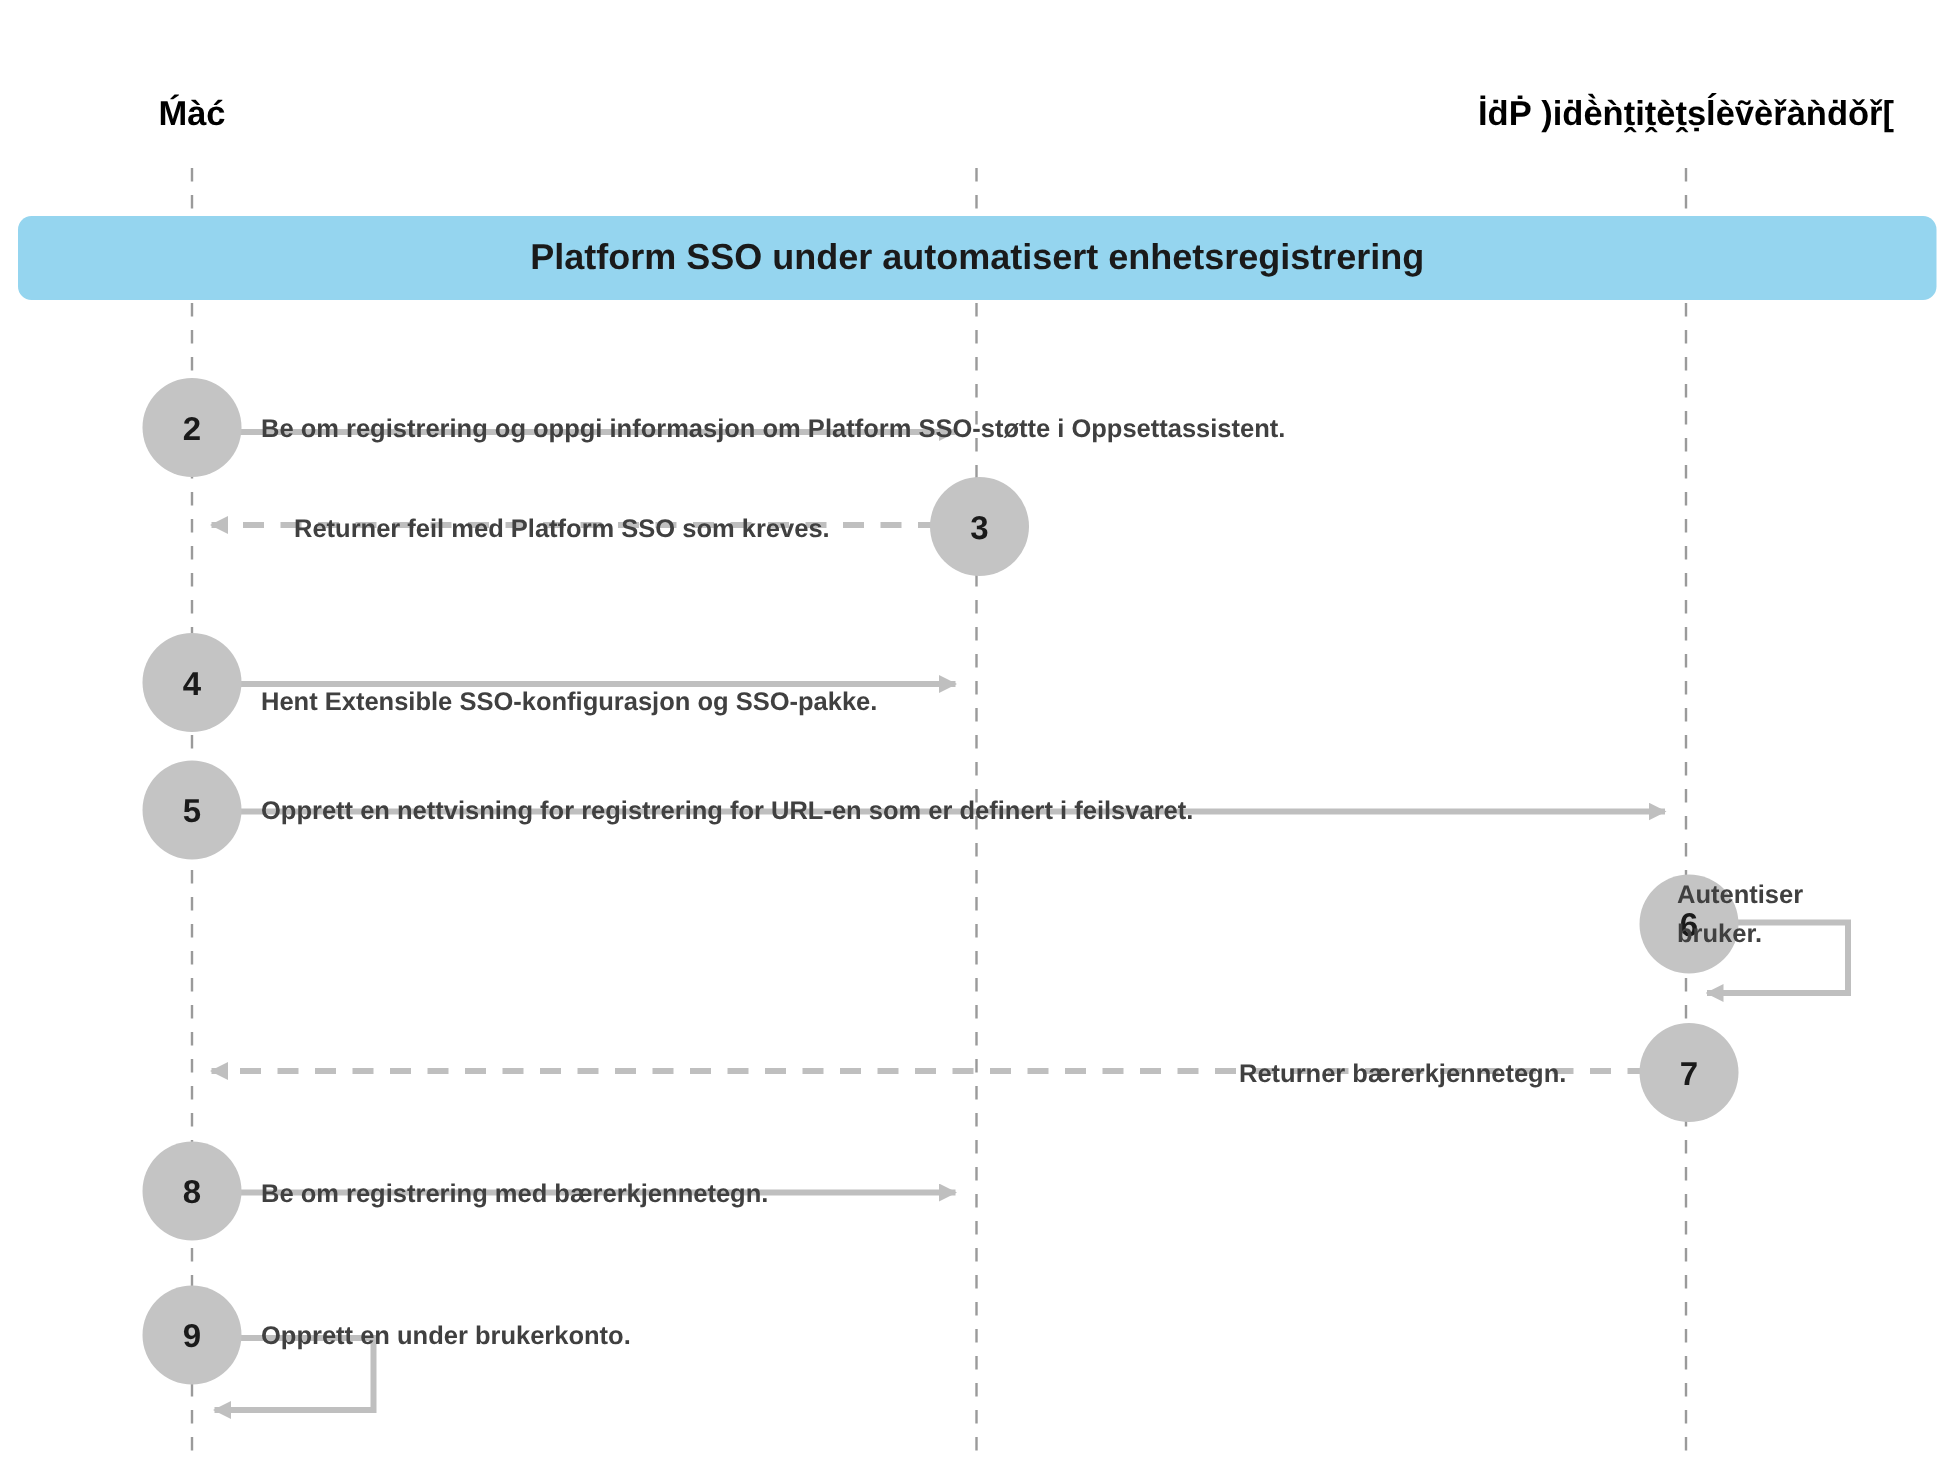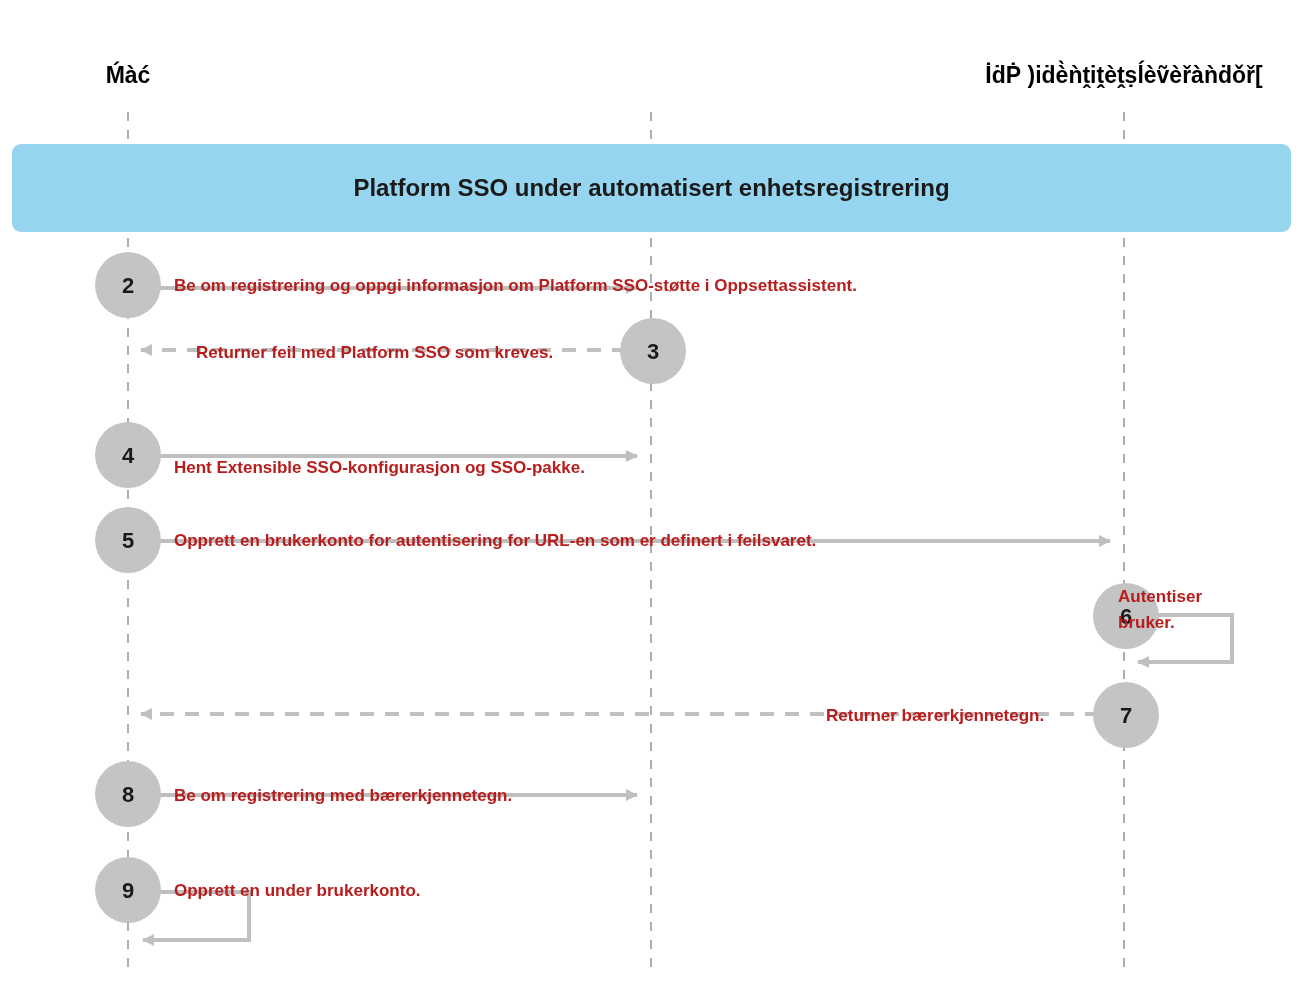--- a/index.html
+++ b/index.html
@@ -44,21 +44,21 @@
     display: flex;
     align-items: center;
     justify-content: center;
     font-size: 24px;
     color: #1a1a1a;
   }
   .step-label {
     position: absolute;
     font-size: 17px;
     line-height: 22px;
-    color: #b91c1c;
+    color: #404040;
     white-space: pre-line;
   }
   .step-badge-num {
     position: absolute;
     font-size: 22px;
     color: #1a1a1a;
     text-align: center;
     transform: translate(-50%, -50%);
     pointer-events: none;
   }
@@ -78,21 +78,21 @@
   </div>
 
   <svg class="layer" aria-hidden="true">
     <g stroke="#9a9a9a" stroke-width="1.6" stroke-dasharray="9 9" fill="none">
       <line x1="128" y1="112" x2="128" y2="975"></line>
       <line x1="651" y1="112" x2="651" y2="975"></line>
       <line x1="1124" y1="112" x2="1124" y2="975"></line>
     </g>
   </svg>
 
-  <div class="phase-banner" style="left:12px; top:144px; width:1279px; height:88px; background:#95d5ef;">
+  <div class="phase-banner" style="left:12px; top:144px; width:1279px; height:56px; background:#95d5ef;">
     <span>Platform SSO under automatisert enhetsregistrering</span>
   </div>
 
   <svg class="layer" aria-hidden="true">
     <defs>
       <marker id="arrowR" markerWidth="12" markerHeight="12" refX="11" refY="6" orient="auto" markerUnits="userSpaceOnUse">
         <path d="M0,0 L12,6 L0,12 Z" fill="#bfbfbf"></path>
       </marker>
       <marker id="arrowL" markerWidth="12" markerHeight="12" refX="11" refY="6" orient="auto" markerUnits="userSpaceOnUse">
         <path d="M0,0 L12,6 L0,12 Z" fill="#bfbfbf"></path>
@@ -158,21 +158,21 @@
 
   <div class="step-label" style="left:196px; top:320px;">
     <span>Returner feil med Platform SSO som kreves.</span>
   </div>
 
   <div class="step-label" style="left:174px; top:435px;">
     <span>Hent Extensible SSO-konfigurasjon og SSO-pakke.</span>
   </div>
 
   <div class="step-label" style="left:174px; top:508px;">
-    <span>Opprett en brukerkonto for autentisering for URL-en som er definert i feilsvaret.</span>
+    <span>Opprett en nettvisning for registrering for URL-en som er definert i feilsvaret.</span>
   </div>
 
   <div class="step-label" style="left:1118px; top:558px; line-height:26px;">
     <span>Autentiser
 bruker.</span>
   </div>
 
   <div class="step-label" style="left:174px; top:763px;">
     <span>Be om registrering med bærerkjennetegn.</span>
   </div>

